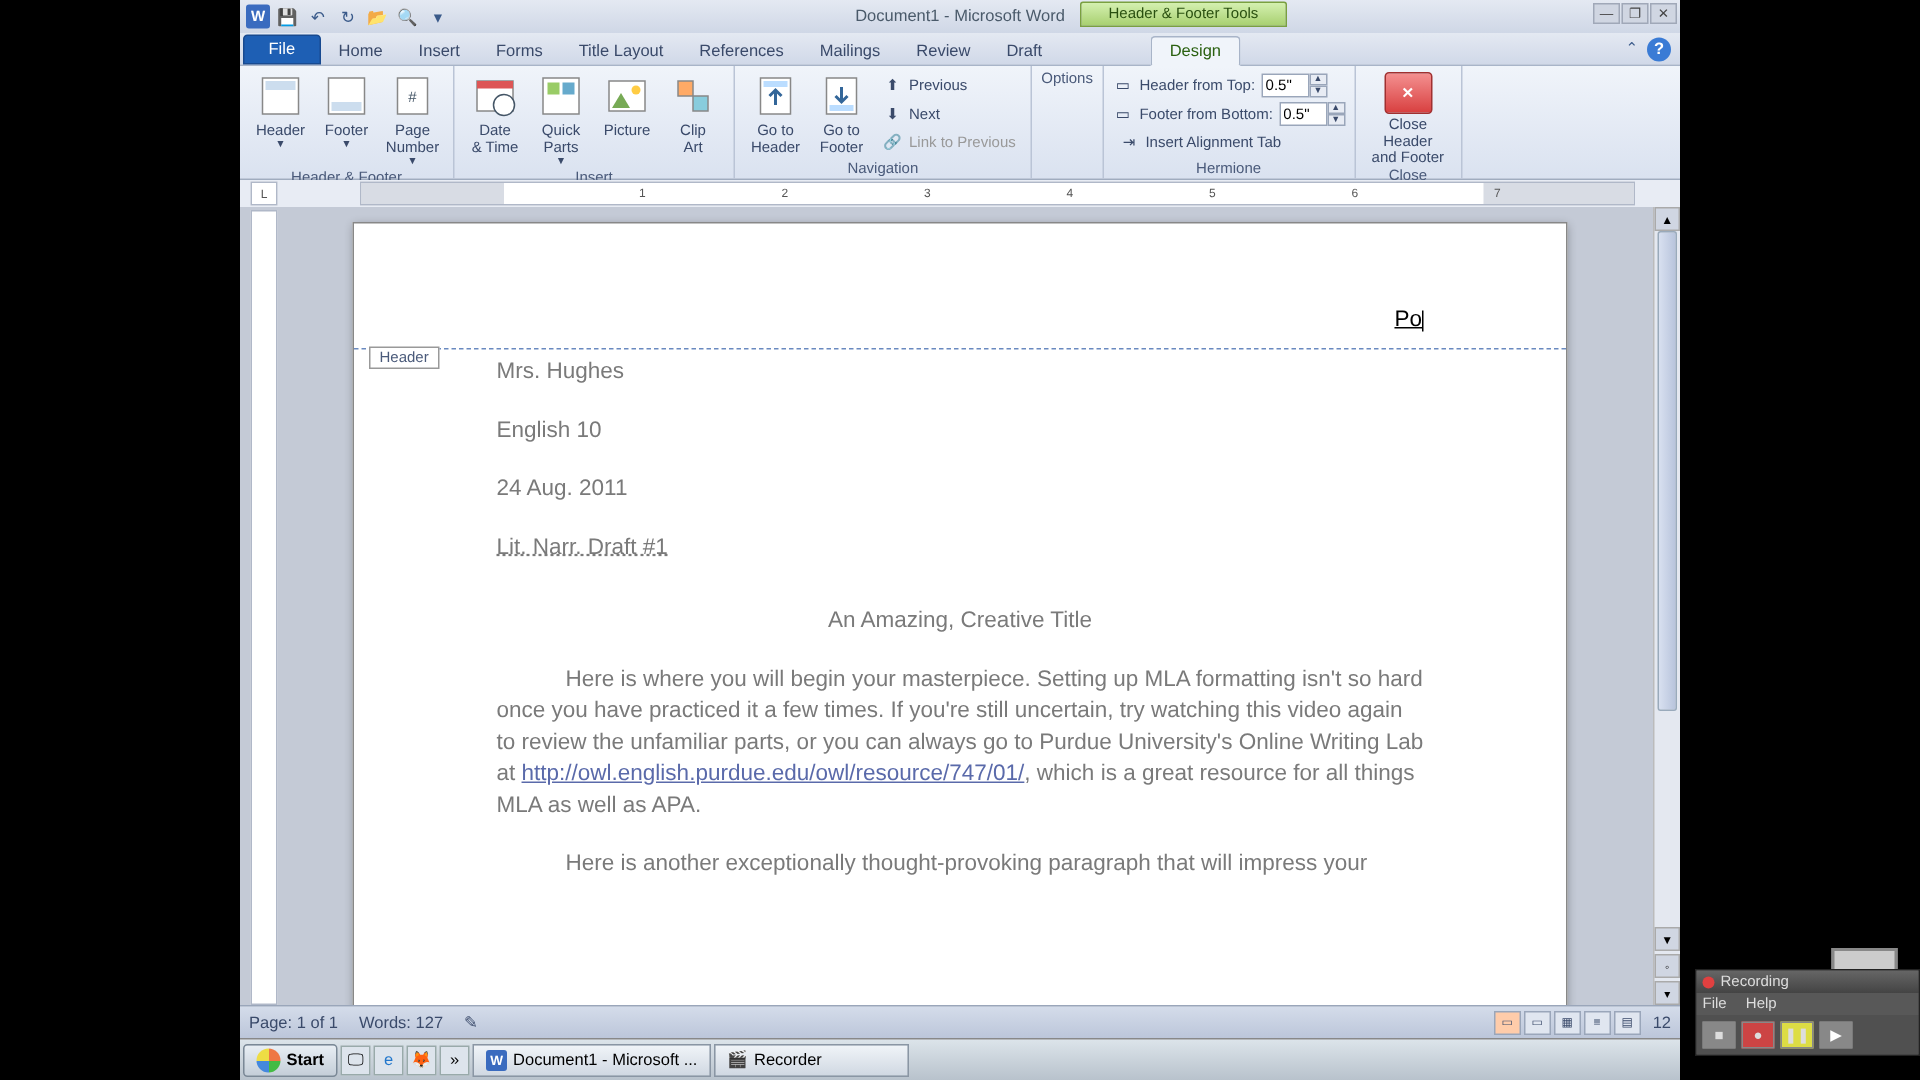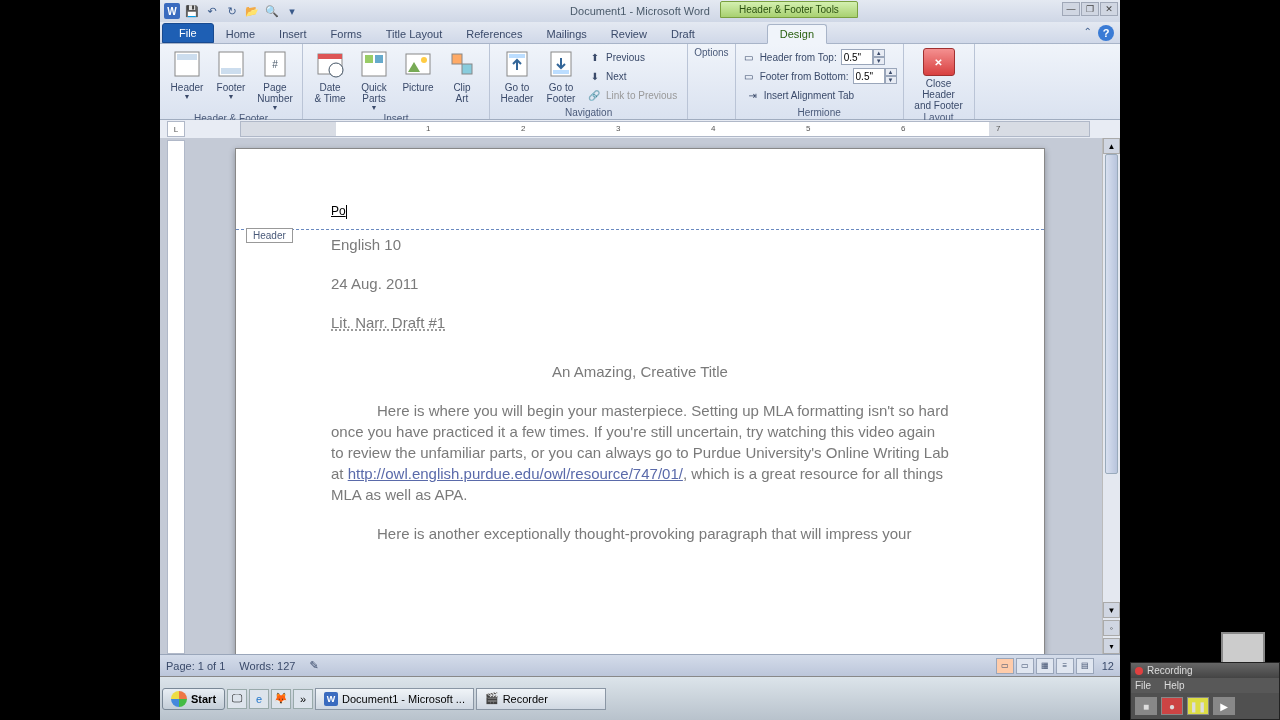--- a/index.html
+++ b/index.html
@@ -42,42 +42,42 @@
 .ruler-corner { width:18px; height:16px; border:1px solid #b0b8c8; background:#fff; margin-left:7px; font-size:8px; display:flex; align-items:center; justify-content:center; color:#555;}
 .hruler { position:absolute; left:80px; right:30px; height:16px; background:#fff; border:1px solid #b0b8c8;}
 .hruler-gray{ position:absolute; left:0; width:95px; top:0; bottom:0; background:#d8dce4;}
 .hruler-gray2{ position:absolute; right:0; width:100px; top:0; bottom:0; background:#d8dce4;}
 .tick { position:absolute; top:2px; font-size:8px; color:#555;}
 .doc-area { flex: 1; background: #c4cad6; display: flex; position: relative; overflow: hidden; }
 .vruler { width: 18px; background: #fff; border:1px solid #b0b8c8; margin-left:7px; margin-top:2px;}
 .page-scroll { flex:1; padding: 10px 30px 0 50px; overflow:hidden;}
 .page { width: 810px; background: #fff; box-shadow: 0 2px 6px rgba(0,0,0,0.3); border:1px solid #888; min-height:800px; position:relative; padding-top:40px;}
 .header-region { padding: 15px 95px 10px 95px; position:relative;}
-.header-text { font-family: "Times New Roman", serif; font-size: 12px; text-decoration: underline; }
+.header-text { text-align: right; font-family: "Times New Roman", serif; font-size: 15px; text-decoration: underline; }
 .cursor-blink { display:inline-block; width:1px; height:14px; background:#000; vertical-align:middle; animation: bl 1s infinite;}
 @keyframes bl { 50% {opacity:0;} }
 .header-divider { border-top: 1px dashed #6a8ac0; position:absolute; left:0; right:0;}
 .header-tab-label { position:absolute; left:10px; top:-1px; background:#fff; border:1px solid #999; padding:1px 6px; font-size:10px; color:#4a5a7a;}
 .body-region { padding: 5px 95px; color: #7a7a7a; font-family:"Times New Roman", serif; font-size:15px;}
 .body-region p { margin-bottom: 18px; line-height: 1.4;}
 .essay-title { text-align:center;margin-top:28px; }
 .indent { text-indent: 46px; }
 .doc-link { color:#5a6aaa; text-decoration:underline;}
 .vscroll { position:absolute; right:0; top:0; bottom:0; width:18px; background:#e4e8f0; border-left:1px solid #bbb;}
 .vscroll-btn{ height:16px; background:#d0d6e2; border:1px solid #aaa; font-size:8px; display:flex; align-items:center; justify-content:center;}
 .vscroll-thumb{ position:absolute; top:16px; height:320px; left:2px; right:2px; background:linear-gradient(90deg,#d8e0f0,#b8c4dc); border:1px solid #9ab; border-radius:2px;}
 .status-bar { height: 22px; background: linear-gradient(#d4dcea,#bcc6da); border-top:1px solid #9aa6ba; display:flex; align-items:center; font-size:11px; color:#3a4a6a; padding:0 6px; gap:14px;}
 .status-right { margin-left:auto; display:flex; align-items:center; gap:2px;}
 .view-btn { width:18px; height:16px; border:1px solid #9aa6ba; background:#e0e6f0; font-size:8px; display:flex; align-items:center; justify-content:center;}
-.taskbar { height: 44px; background: linear-gradient(#dce4ea,#b8c2cc); display:flex; align-items:center; border-top:1px solid #888;}
+.taskbar { height: 28px; background: linear-gradient(#dce4ea,#b8c2cc); display:flex; align-items:center; border-top:1px solid #888;}
 .start-btn { display:flex; align-items:center; gap:4px; padding:2px 8px; border:1px solid #7a8896; background:linear-gradient(#e8eef4,#c4ced8); font-size:11px; font-weight:bold; border-radius:3px; margin-left:2px;}
 .start-orb{ width:16px; height:16px; border-radius:50%; background: conic-gradient(#e74 0 25%, #4b4 25% 50%, #48d 50% 75%, #ed4 75% 100%);}
 .tb-icon{ width:20px; height:20px; border:1px solid #9aa; background:#dde4ec; margin-left:2px; display:flex; align-items:center; justify-content:center; font-size:11px;}
 .tb-app{ display:flex; align-items:center; gap:4px; border:1px solid #8a96a4; background:linear-gradient(#f0f4f8,#d0d8e2); padding:2px 8px; font-size:11px; margin-left:2px; height:22px; min-width:130px;}
-.recorder-window{ position:absolute; right:0; bottom:0; width:150px; background:#4a4a4a; border:1px solid #222; color:#ddd;}
+.recorder-window{ position:absolute; right:0; bottom:16px; width:150px; background:#4a4a4a; border:1px solid #222; color:#ddd;}
 .rec-title{ background:linear-gradient(#666,#444); font-size:10px; padding:2px 4px; display:flex; align-items:center; gap:4px;}
 .rec-dot{ width:8px; height:8px; background:#e04040; border-radius:50%;}
 .rec-menu{ font-size:10px; padding:2px 4px; background:#585858;}
 .rec-menu span{ margin-right:10px;}
 .rec-body{ padding:4px; display:flex; gap:4px; background:#505050;}
 .rec-btn{ width:22px; height:18px; border:1px solid #888; display:flex; align-items:center; justify-content:center; font-size:10px;}
 .rec-btn.stop{ background:#888;}
 .rec-btn.rec{ background:#c44;}
 .rec-btn.pause{ background:#dd4;}
 .rec-btn.play{ background:#888; color:#fff;}
@@ -292,21 +292,21 @@
     </div>
 
     <div class="group">
       <div class="group-content">
         <div class="big-btn wide">
           <div class="close-btn-big">✕</div>
           <span style="white-space:pre-line">Close Header
 and Footer</span>
         </div>
       </div>
-      <div class="group-label">Layout</div>
+      <div class="group-label">Close</div>
     </div>
   </div>
 
   <div class="ruler-bar">
     <div class="ruler-corner">L</div>
     <div class="hruler">
       <div class="hruler-gray"></div>
         <div class="hruler-gray2"></div>
       <span class="tick" style="left:185px">1</span>
       <span class="tick" style="left:280px">2</span>
@@ -323,20 +323,21 @@
     <div class="page-scroll">
       <div class="page">
         <div class="header-region">
           <div class="header-text"><span>Po</span><span class="cursor-blink"></span></div>
         </div>
         <div style="position:relative;">
           <div class="header-divider"></div>
           <div class="header-tab-label">Header</div>
         </div>
         <div class="body-region">
+          <p>Mrs. Hughes</p>
           <p>English 10</p>
           <p>24 Aug. 2011</p>
           <p><span style="text-decoration:underline dotted">Lit. Narr. Draft #1</span></p>
           <p class="essay-title">An Amazing, Creative Title</p>
           <p class="indent"><span>Here is where you will begin your masterpiece. Setting up MLA formatting isn't so hard once you have practiced it a few times. If you're still uncertain, try watching this video again to review the unfamiliar parts, or you can always go to Purdue University's Online Writing Lab at </span><a class="doc-link">http://owl.english.purdue.edu/owl/resource/747/01/</a><span>, which is a great resource for all things MLA as well as APA.</span></p>
           <p class="indent">Here is another exceptionally thought-provoking paragraph that will impress your</p>
         </div>
       </div>
     </div>
     <div class="vscroll">

